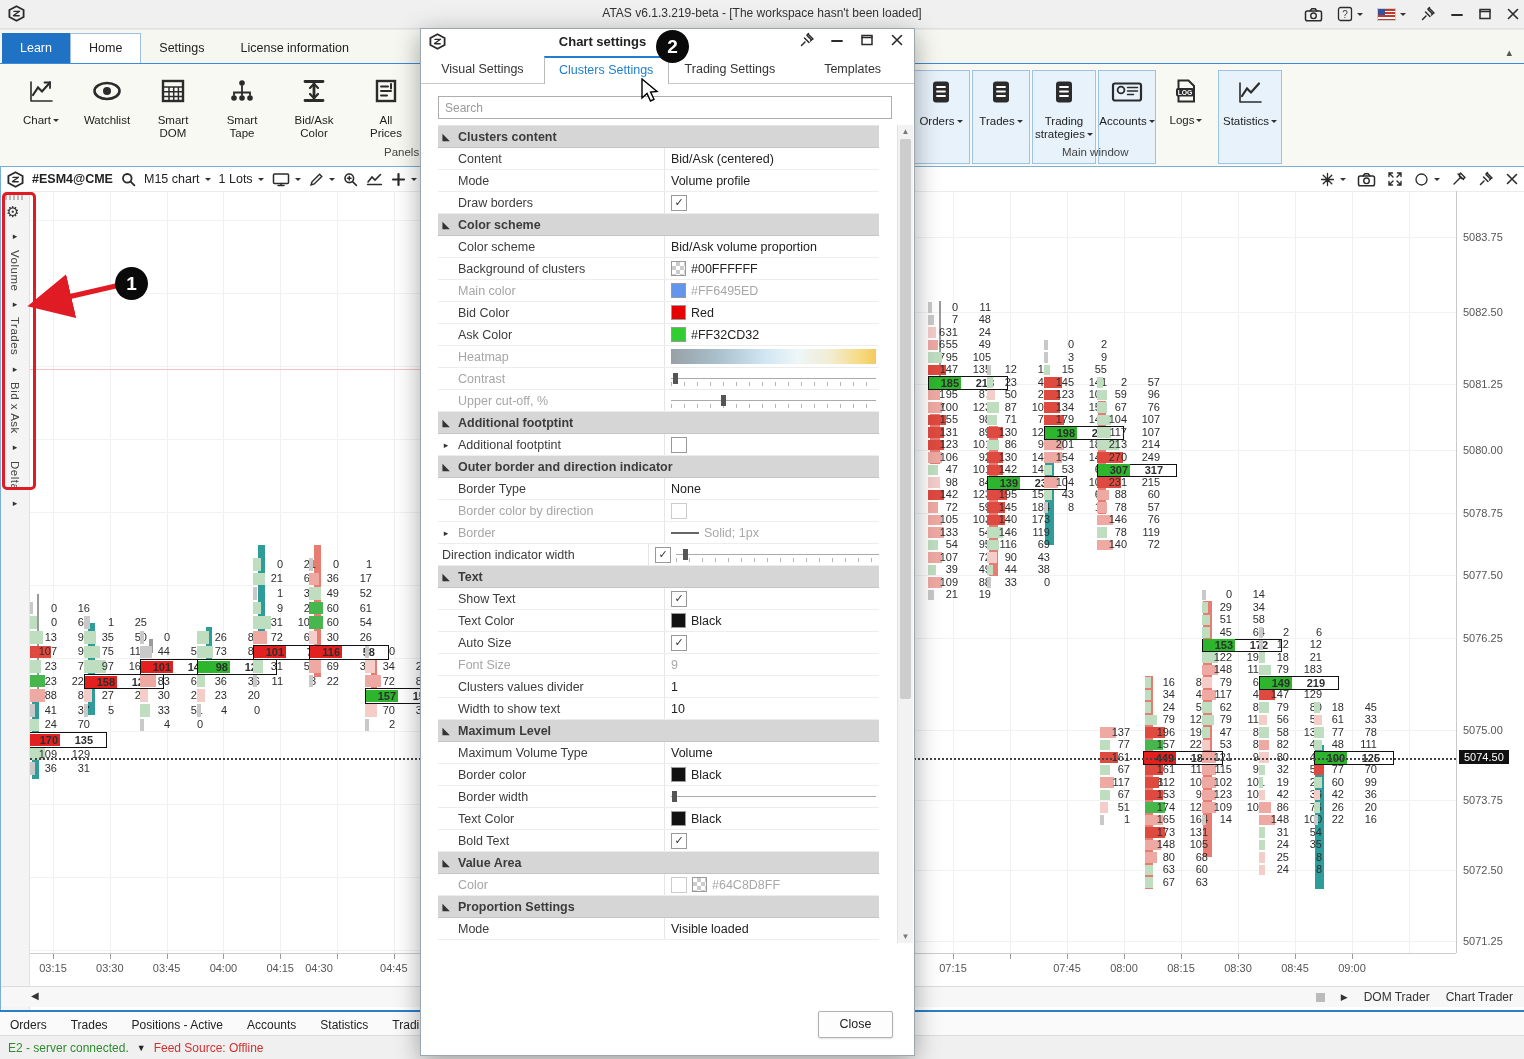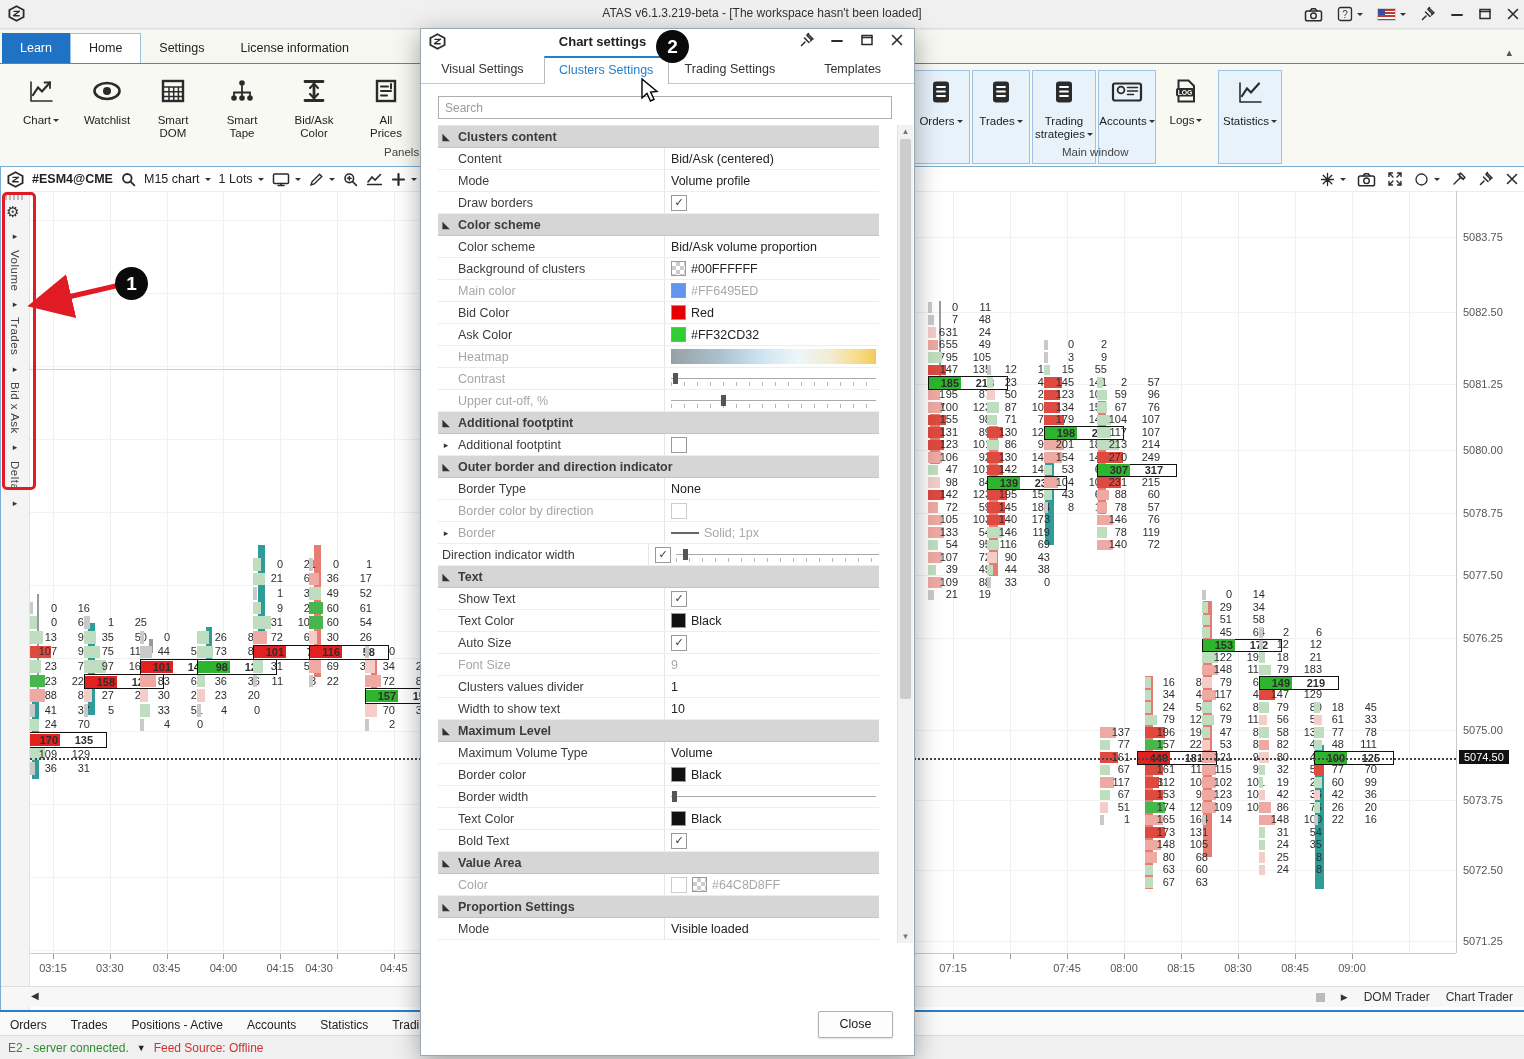--- a/index.html
+++ b/index.html
@@ -1174,21 +1174,21 @@
       <div class="cl-chip" style="position: absolute; left: 234px; top: 560px; width: 20px; height: 10.5px; background: rgb(223, 74, 64);"></div>
       <div class="cl-row" style="position: absolute; left: 234px; top: 559px; width: 78px; height: 11.5px; align-items: center;">
         <div class="cl-b">196</div>
         <div class="cl-a">191</div>
       </div>
       <div class="cl-chip" style="position: absolute; left: 234px; top: 572.5px; width: 18px; height: 10.5px; background: rgb(71, 182, 76);"></div>
       <div class="cl-row" style="position: absolute; left: 234px; top: 571.5px; width: 78px; height: 11.5px; align-items: center;">
         <div class="cl-b">157</div>
         <div class="cl-a">225</div>
       </div>
-      <div class="cl-row cl-hl" style="position: absolute; left: 226px; top: 584px; width: 78px; height: 11.5px; align-items: flex-start;">
+      <div class="cl-row cl-hl" style="position: absolute; left: 232px; top: 584px; width: 78px; height: 11.5px; align-items: flex-start;">
         <div class="cl-b" style="background: rgb(226, 32, 32);">449</div>
         <div class="cl-a">181</div>
       </div>
       <div class="cl-chip" style="position: absolute; left: 234px; top: 597.5px; width: 18px; height: 10.5px; background: rgb(223, 74, 64);"></div>
       <div class="cl-row" style="position: absolute; left: 234px; top: 596.5px; width: 78px; height: 11.5px; align-items: center;">
         <div class="cl-b">161</div>
         <div class="cl-a">118</div>
       </div>
       <div class="cl-chip" style="position: absolute; left: 234px; top: 610px; width: 14px; height: 10.5px; background: rgb(223, 74, 64);"></div>
       <div class="cl-row" style="position: absolute; left: 234px; top: 609px; width: 78px; height: 11.5px; align-items: center;">

